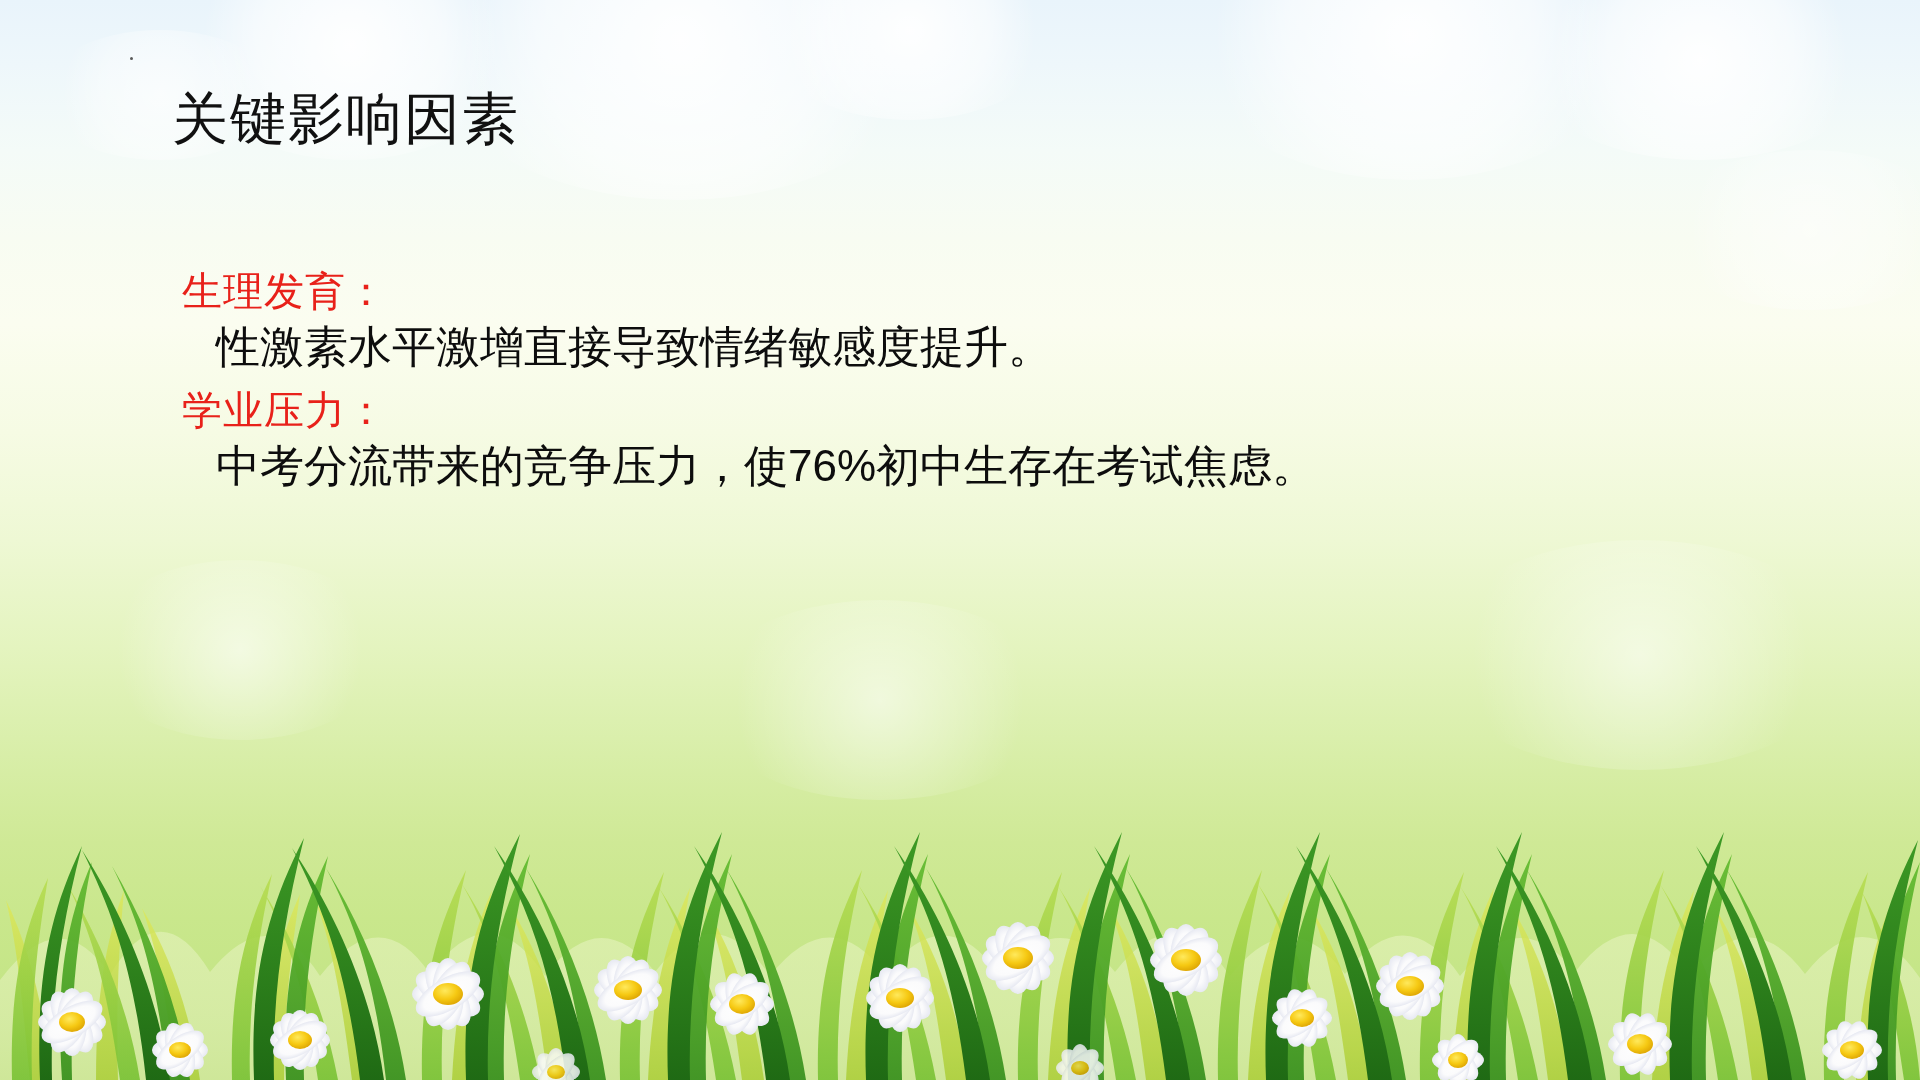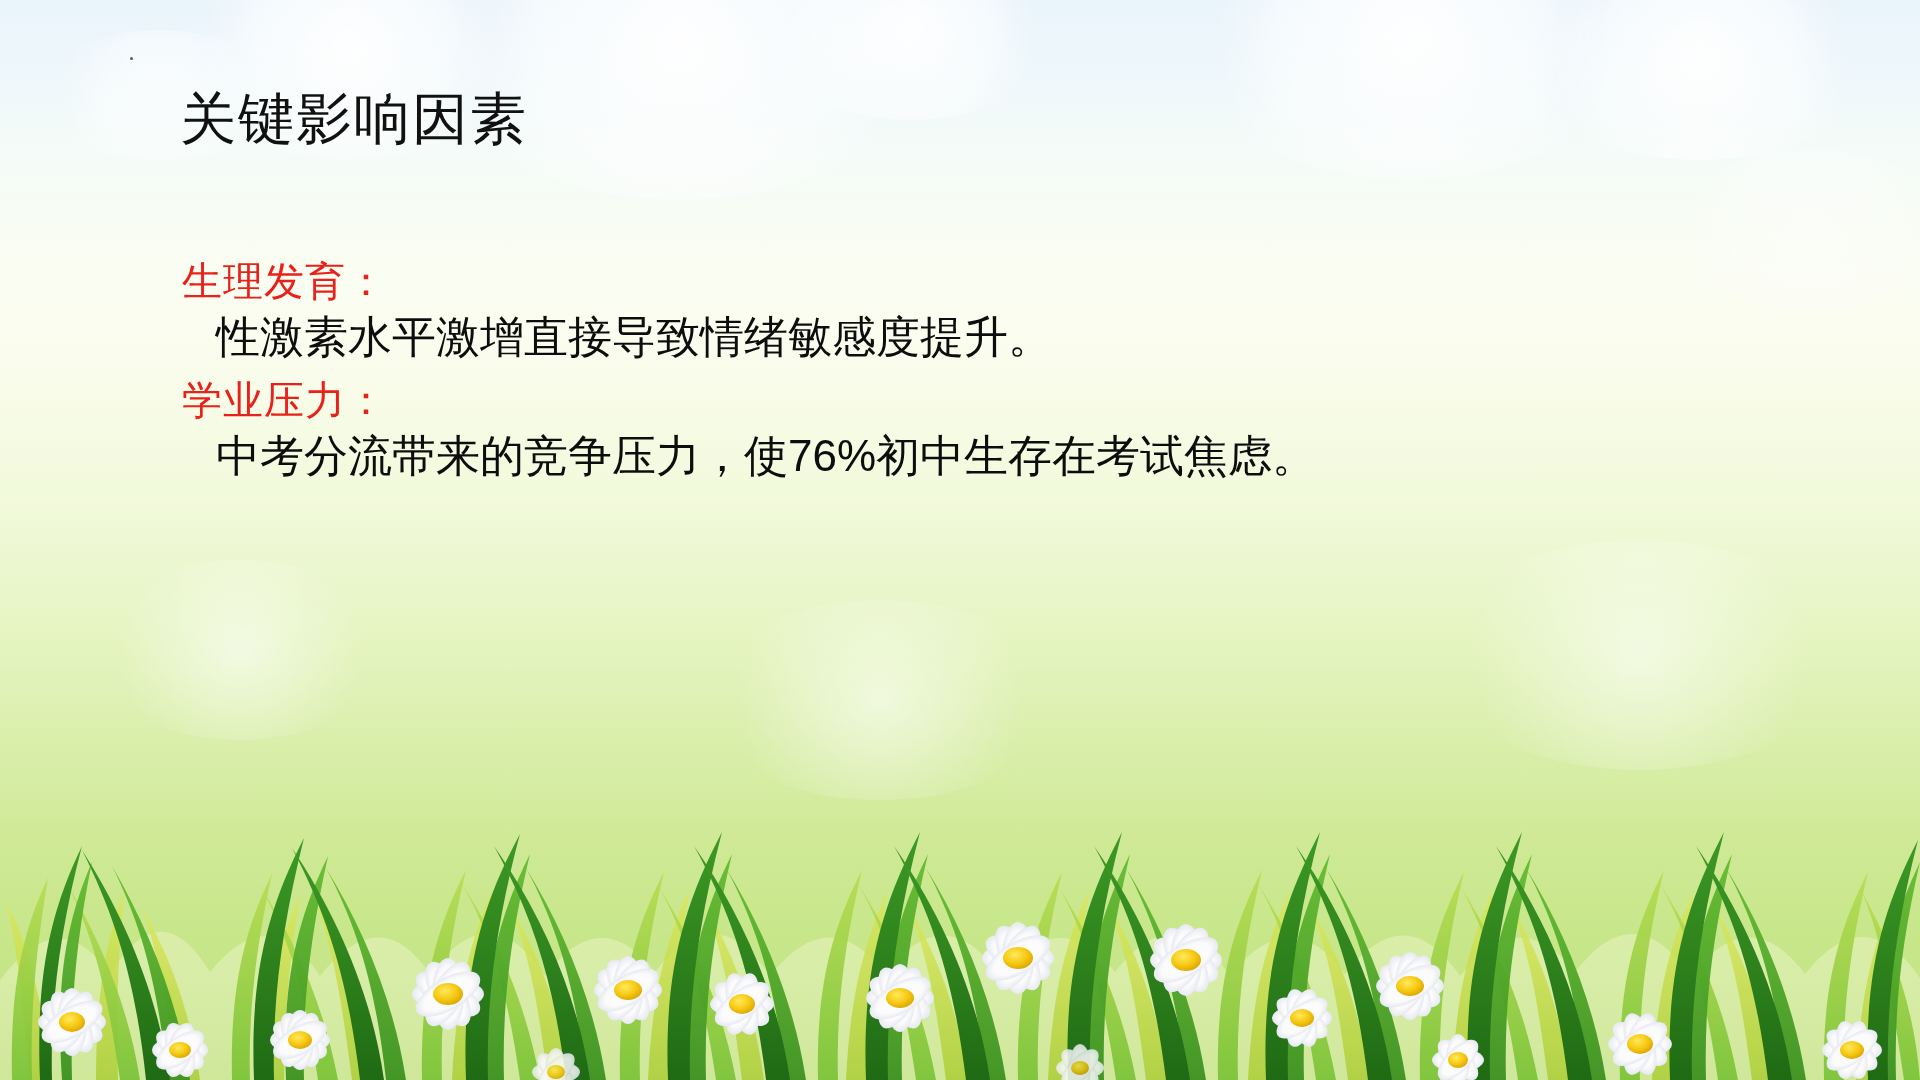--- a/index.html
+++ b/index.html
@@ -76,33 +76,33 @@
     bottom: 0;
     width: 1920px;
     height: 330px;
     pointer-events: none;
   }
   .grass-layer svg { display: block; width: 100%; height: 100%; }
 
   
   .slide-title {
     position: absolute;
-    left: 180px;
+    left: 172px;
     top: 88px;
     font-size: 56px;
     line-height: 1.1;
     color: #111111;
     letter-spacing: 2px;
     white-space: nowrap;
   }
 
   .body-block {
     position: absolute;
     left: 168px;
-    top: 254px;
+    top: 264px;
     width: 1640px;
   }
 
   .factor { margin-bottom: 6px; }
 
   .factor-heading {
     font-size: 40px;
     line-height: 1.35;
     color: #e8211a;
     letter-spacing: 1px;

